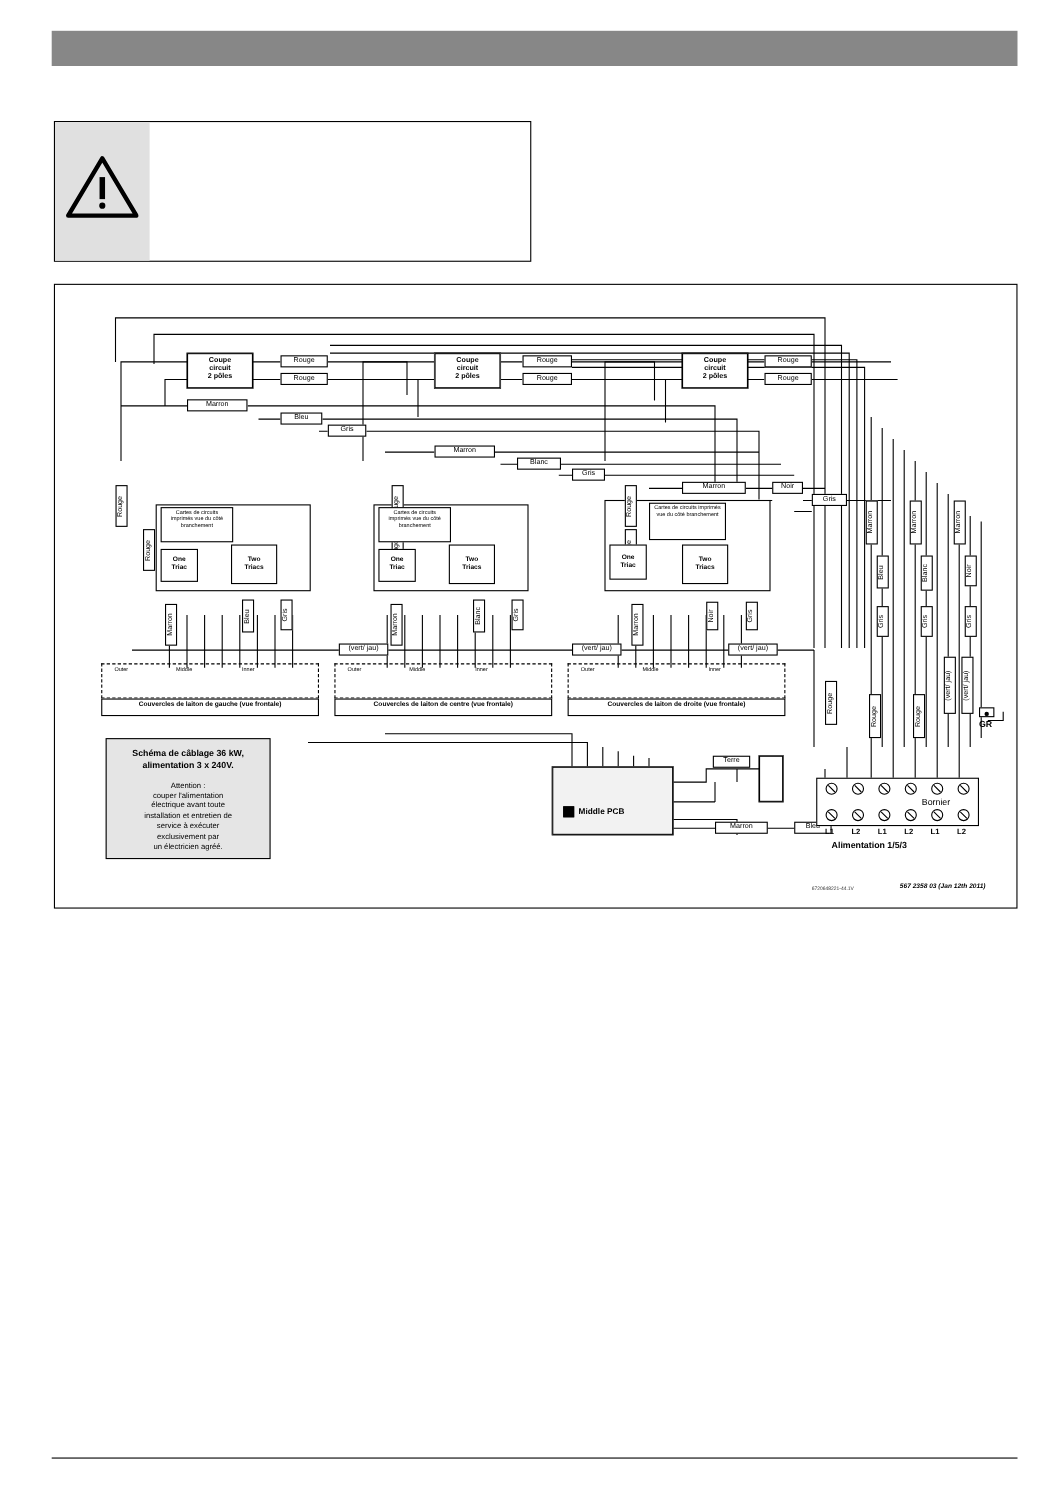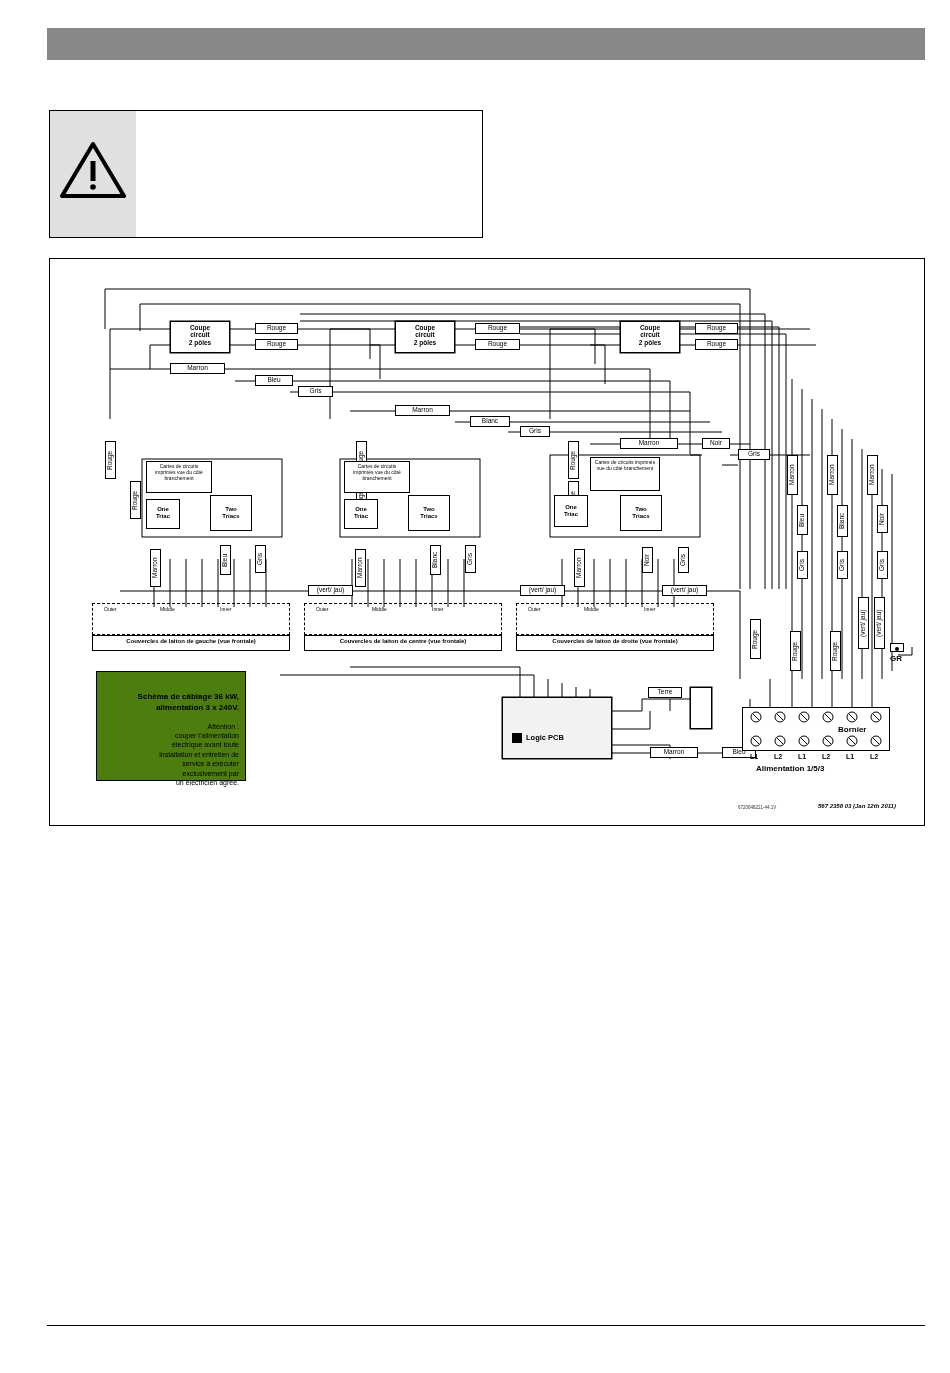--- a/index.html
+++ b/index.html
@@ -16,26 +16,26 @@
   .lbl{position:absolute;border:1px solid #000;background:#fff;font-size:6.5px;line-height:1.05;text-align:center;box-sizing:border-box;padding:1px 2px;white-space:nowrap;}
   .lbl.vert{writing-mode:vertical-rl;transform:rotate(180deg);padding:2px 1px;}
   .box{position:absolute;border:1px solid #000;background:#fff;box-sizing:border-box;}
   .txt{position:absolute;font-size:6.5px;line-height:1.1;white-space:nowrap;}
   .bold{font-weight:bold;}
   .cb{position:absolute;border:1px solid #000;background:#fff;box-sizing:border-box;text-align:center;font-size:6.5px;font-weight:bold;line-height:1.15;padding-top:2px;}
   .triac{position:absolute;border:1px solid #000;background:#fff;box-sizing:border-box;text-align:center;font-size:6px;font-weight:bold;line-height:1.1;}
   .pcbnote{position:absolute;border:1px solid #000;background:#fff;box-sizing:border-box;text-align:center;font-size:5px;line-height:1.15;padding:2px 2px;color:#000;}
   .lugbox{position:absolute;border:1px dashed #000;box-sizing:border-box;background:transparent;}
   .lugcap{position:absolute;border:1px solid #000;background:#fff;box-sizing:border-box;font-size:6px;text-align:center;font-weight:bold;padding-top:2px;}
-  .notebox{position:absolute;border:1px solid #000;background:#4d7c0f;box-sizing:border-box;text-align:right;font-size:7px;line-height:1.35;padding:20px 6px;}
+  .notebox{position:absolute;border:1px solid #000;background:#e5e5e5;box-sizing:border-box;text-align:center;font-size:7px;line-height:1.35;padding:8px 6px;}
   .notebox .t1{font-weight:bold;font-size:8px;margin-bottom:8px;}
   .logicpcb{position:absolute;border:1px solid #000;background:#f2f2f2;box-sizing:border-box;}
   .logiclabel{position:absolute;font-size:7.5px;font-weight:bold;}
   .term{position:absolute;border:1px solid #000;background:#fff;box-sizing:border-box;}
-  .termtitle{position:absolute;font-size:8px;font-weight:bold;padding-left:46px;}
+  .termtitle{position:absolute;font-size:8px;font-weight:normal;padding-left:46px;}
   .gr-dot{position:absolute;width:14px;height:9px;border:1px solid #000;background:#fff;box-sizing:border-box;}
   .gr-dot::after{content:"";position:absolute;left:4px;top:2.5px;width:4px;height:4px;border-radius:50%;background:#000;}
   .docid{position:absolute;font-size:4.5px;color:#333;}
   .docid2{position:absolute;font-size:6px;font-weight:bold;font-style:italic;}
 </style>
 </head>
 <body>
 
 <div class="page">
 
@@ -318,21 +318,21 @@
       <div>couper l'alimentation</div>
       <div>électrique avant toute</div>
       <div>installation et entretien de</div>
       <div>service à exécuter</div>
       <div>exclusivement par</div>
       <div>un électricien agréé.</div>
     </div>
 
     <div class="logicpcb" style="left:452px;top:438px;width:110px;height:62px;"></div>
     <div class="box" style="left:462px;top:474px;width:10px;height:10px;background:#000;"></div>
-    <div class="logiclabel" style="left:476px;top:474px;">Logic PCB</div>
+    <div class="logiclabel" style="left:476px;top:474px;">Middle PCB</div>
 
     <div class="box" style="left:640px;top:428px;width:22px;height:42px;"></div>
     <div class="lbl" style="left:598px;top:428px;width:34px;">Terre</div>
     <div class="lbl" style="left:600px;top:488px;width:48px;">Marron</div>
     <div class="lbl" style="left:672px;top:488px;width:34px;">Bleu</div>
 
     <div class="term" style="left:692px;top:448px;width:148px;height:44px;"></div>
     <div class="termtitle" style="left:742px;top:466px;">Bornier</div>
     <svg width="148" height="44" style="left:692px;top:448px;position:absolute;">
       <g fill="none" stroke="#000" stroke-width="1">

